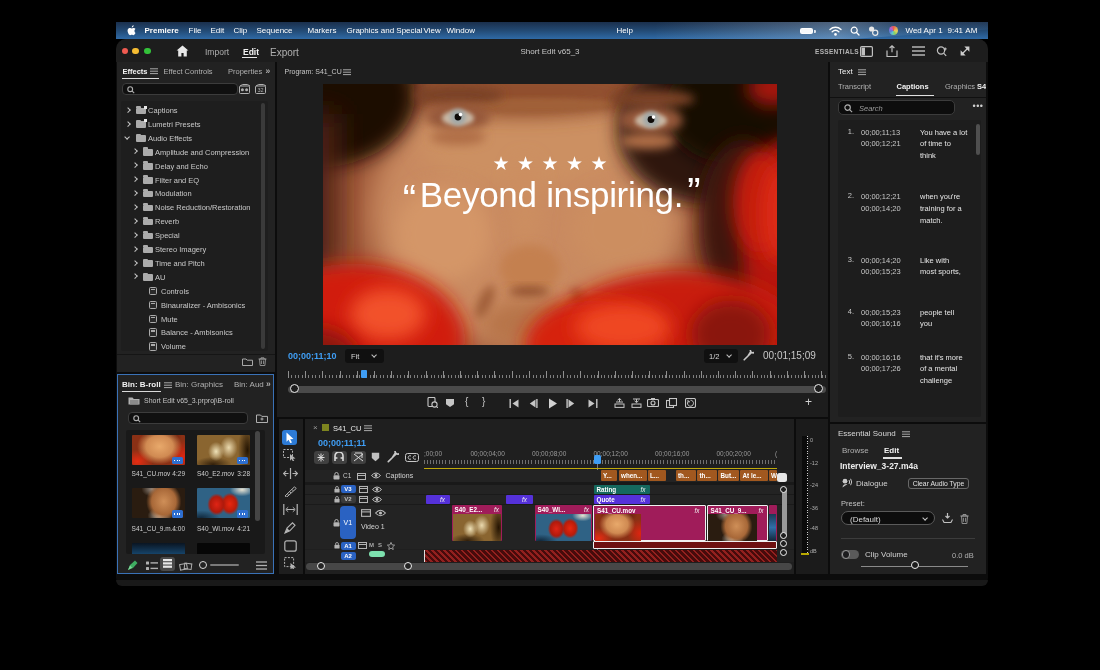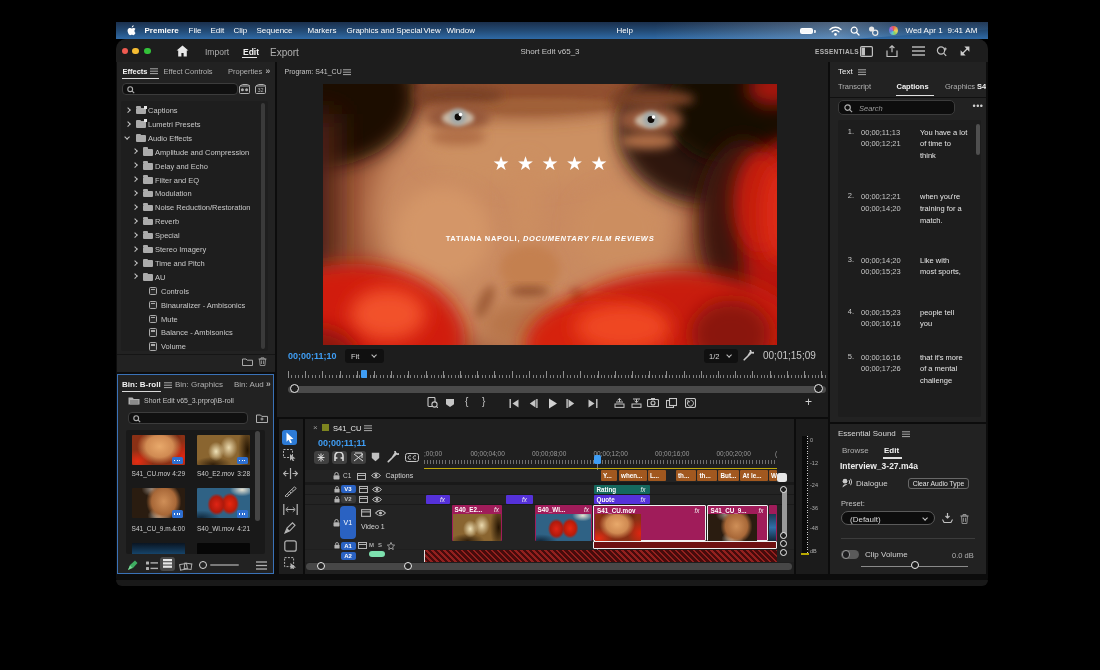--- a/index.html
+++ b/index.html
@@ -439,21 +439,23 @@
         <ellipse cx="135" cy="34" rx="16" ry="7.5" fill="#c9b8a4" filter="url(#b2)"></ellipse>
         <ellipse cx="328" cy="36.5" rx="16" ry="7.5" fill="#c9b8a4" filter="url(#b2)"></ellipse>
         <circle cx="135" cy="33" r="8" fill="#a0a8a8" filter="url(#b2)"></circle>
         <circle cx="328" cy="35.5" r="8" fill="#a0a8a8" filter="url(#b2)"></circle>
         <circle cx="135" cy="33" r="3.4" fill="#0e0a08"></circle>
         <circle cx="328" cy="35.5" r="3.4" fill="#0e0a08"></circle>
         <circle cx="137.5" cy="30.6" r="1.8" fill="#ffffff"></circle>
         <circle cx="330.5" cy="33.1" r="1.8" fill="#ffffff"></circle>
       </svg>
       <div class="abs" style="left:0;top:68.5px;width:454px;text-align:center;color:#fff;font-size:19px;letter-spacing:7.5px;text-indent:7.5px">★★★★★</div>
-      <div class="abs" style="left:0;top:150px;width:454px;text-align:center;color:#fff;font-size:7.5px;font-weight:bold;letter-spacing:0.7px">TATIANA NAPOLI, <i>DOCUMENTARY FILM REVIEWS</i></div>
+      <div class="abs" style="left:0;top:90px;width:454px;text-align:center;color:#fff;font-size:35px;letter-spacing:-0.3px;text-indent:3px">
+        <span style="font-size:40px;position:relative;top:3px;left:-4px">“</span><span style="position:relative;top:-3px">Beyond inspiring.</span><span style="font-size:40px;position:relative;top:-4px;left:4px">”</span>
+      </div>
     </div>
 
     <span class="abs" style="left:11px;top:288.5px;font-size:9px;font-weight:bold;color:#3f9ef5">00;00;11;10</span>
     <div class="abs" style="left:68px;top:286.5px;width:39px;height:14px;background:#101010;border-radius:3px">
       <span class="abs" style="left:6px;top:3px;font-size:7.5px;color:#d8d8d8">Fit</span>
       <span class="ch cd" style="left:27px;top:4px;border-color:#c0c0c0"></span>
     </div>
     <div class="abs" style="left:427px;top:286.5px;width:34px;height:14px;background:#101010;border-radius:3px">
       <span class="abs" style="left:5px;top:3px;font-size:7.5px;color:#d8d8d8">1/2</span>
       <span class="ch cd" style="left:23px;top:4px;border-color:#c0c0c0"></span>

